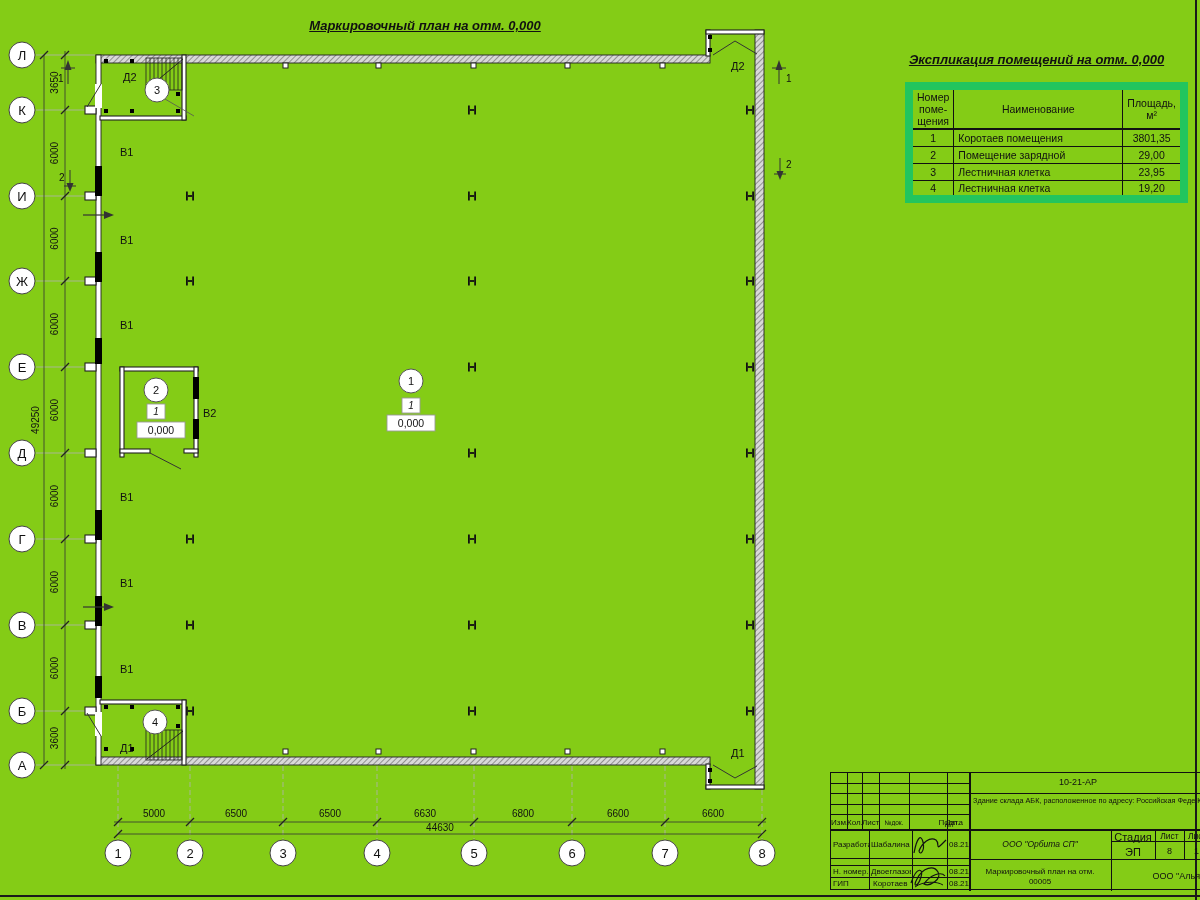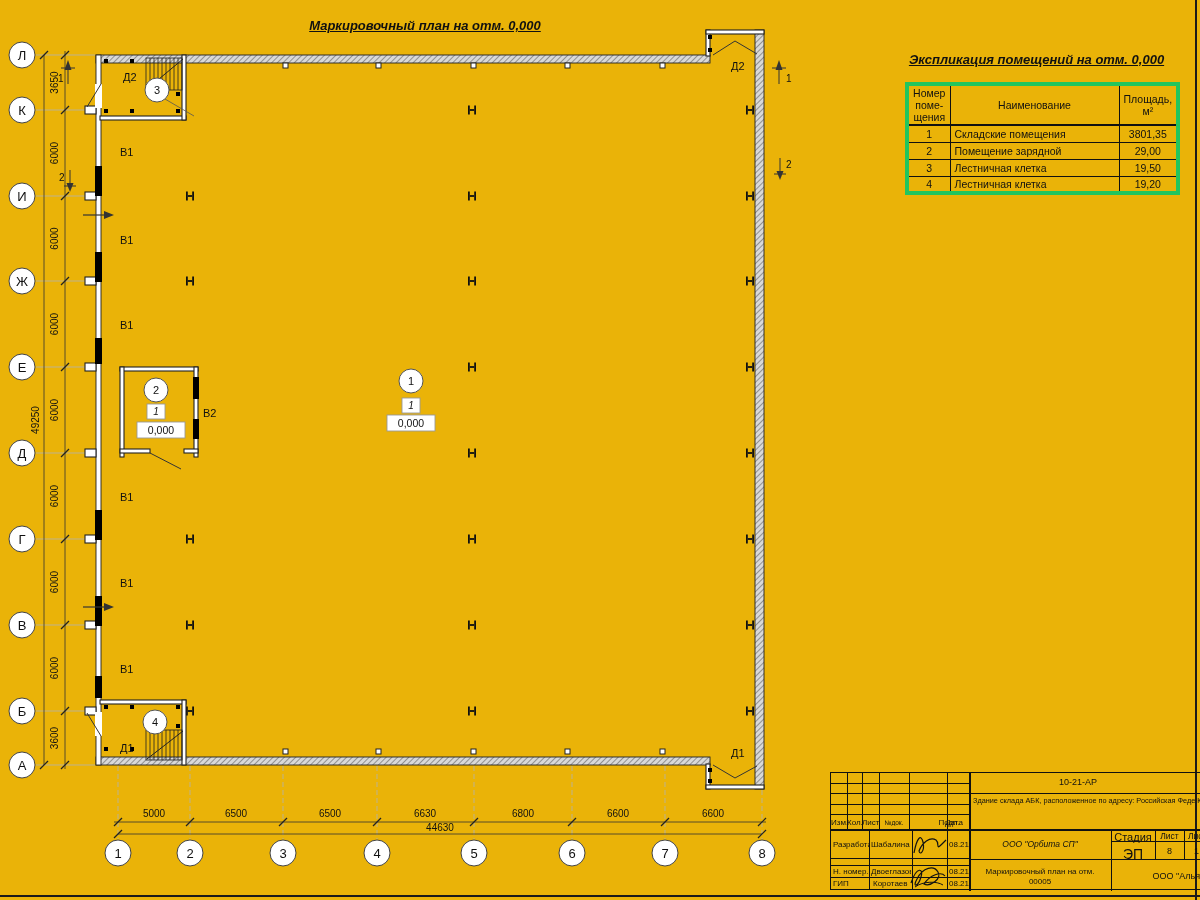--- a/index.html
+++ b/index.html
@@ -1,19 +1,19 @@
 <!DOCTYPE html>
 <html><head>
 <meta charset="utf-8">
 <style>
   * { margin:0; padding:0; box-sizing:border-box; }
   html,body { width:1200px; height:900px; overflow:hidden; background:#fff;
               font-family:"Liberation Sans", sans-serif; color:#111; }
   .abs { position:absolute; }
-  #sheet { position:relative; width:1200px; height:900px; background:#eab308; }
+  #sheet { position:relative; width:1200px; height:900px; background:#84cc16; }
 
   
   .frame-right { left:1195px; top:0; width:2px; height:900px; background:#1a1a1a; }
   .frame-bottom { left:0; top:895px; width:1200px; height:2px; background:#1a1a1a; }
 
   
   .draw-title { font-size:13px; font-style:italic; font-weight:bold;
                 text-decoration:underline; text-align:center; white-space:nowrap; }
 
   
@@ -24,21 +24,21 @@
   .t-marker { font-size:11px; text-anchor:middle; }
   .t-floor  { font-size:10px; font-style:italic; text-anchor:middle; }
   .t-elev   { font-size:10.5px; text-anchor:middle; }
   .t-sec    { font-size:10px; }
 
   
   .sched-title { left:905px; top:52px; width:263px; }
   table.sched { position:absolute; left:905px; top:82px; border-collapse:collapse;
                 font-size:10.5px; }
   table.sched th, table.sched td { border:1px solid #111; padding:1px 4px; }
-  table.sched { border:4px solid #22c55e; }
+  table.sched { border:8px solid #22c55e; }
   table.sched th { border-bottom:2px solid #111; font-weight:normal;
                    white-space:pre-line; text-align:center; vertical-align:middle; }
   table.sched td { height:17px; }
   td.c { text-align:center; } td.r { text-align:right; }
   .col-num { width:43px; } .col-name { width:169px; } .col-area { width:51px;margin-top:15px; }
 
   
   #tblock { left:830px; top:772px; width:420px; height:118px;
             border-left:1.5px solid #111; border-top:1.5px solid #111;
             border-bottom:1.5px solid #111; font-size:8px; }
@@ -68,32 +68,32 @@
 поме-
 щения</th>
         <th class="col-name">Наименование</th>
         <th class="col-area">Площадь,
 м²</th>
       </tr>
     </thead>
     <tbody>
       <tr>
         <td class="c">1</td>
-        <td>Складские помещения</td>
+        <td>Коротаев помещения</td>
         <td class="c">3801,35</td>
       </tr>
       <tr>
         <td class="c">2</td>
         <td>Помещение зарядной</td>
         <td class="c">29,00</td>
       </tr>
       <tr>
         <td class="c">3</td>
         <td>Лестничная клетка</td>
-        <td class="c">19,50</td>
+        <td class="c">23,95</td>
       </tr>
       <tr>
         <td class="c">4</td>
         <td>Лестничная клетка</td>
         <td class="c">19,20</td>
       </tr>
     </tbody>
   </table>
 
   <svg class="abs" style="left:0; top:0;" width="1200" height="900" viewBox="0 0 1200 900">
@@ -491,21 +491,21 @@
     </svg>
 
     <div class="cell" style="left:228px; top:4px; width:80px; font-size:9px;">10-21-АР</div>
     <div class="cell desc" style="left:142px; top:23px; width:278px; height:33px;">Здание склада АБК, расположенное по адресу: Российская Феде
 Кировская область, г. Кирово-Чепецк, ул. Заводская, площадка з
 полимеров (кадастровый номер земельного участка 43:42:00000</div>
     <div class="cell ctr" style="left:138px; top:66px; width:142px; font-size:8.5px; font-style:italic;">ООО "Орбита СП"</div>
     <div class="cell ctr" style="left:280px; top:58px; width:44px; font-size:11px;">Стадия</div>
     <div class="cell ctr" style="left:324px; top:58px; width:29px; font-size:8.5px;">Лист</div>
     <div class="cell" style="left:357px; top:58px; width:40px; font-size:8.5px;">Листов</div>
-    <div class="cell ctr" style="left:280px; top:73px; width:44px; font-size:14px;">ЭП</div>
+    <div class="cell ctr" style="left:280px; top:73px; width:44px; font-size:11px;">ЭП</div>
     <div class="cell ctr" style="left:324px; top:73px; width:29px; font-size:9px;">8</div>
     <div class="cell" style="left:363px; top:73px; width:30px; font-size:9px;">1</div>
     <div class="cell dwg-title" style="left:138px; top:94px; width:142px; white-space:pre-line;">Маркировочный план на отм.
 00005</div>
     <div class="cell ctr" style="left:280px; top:98px; width:140px; font-size:9px;">ООО "Альянс</div>
   </div>
 
 </div>
 
 </body></html>

